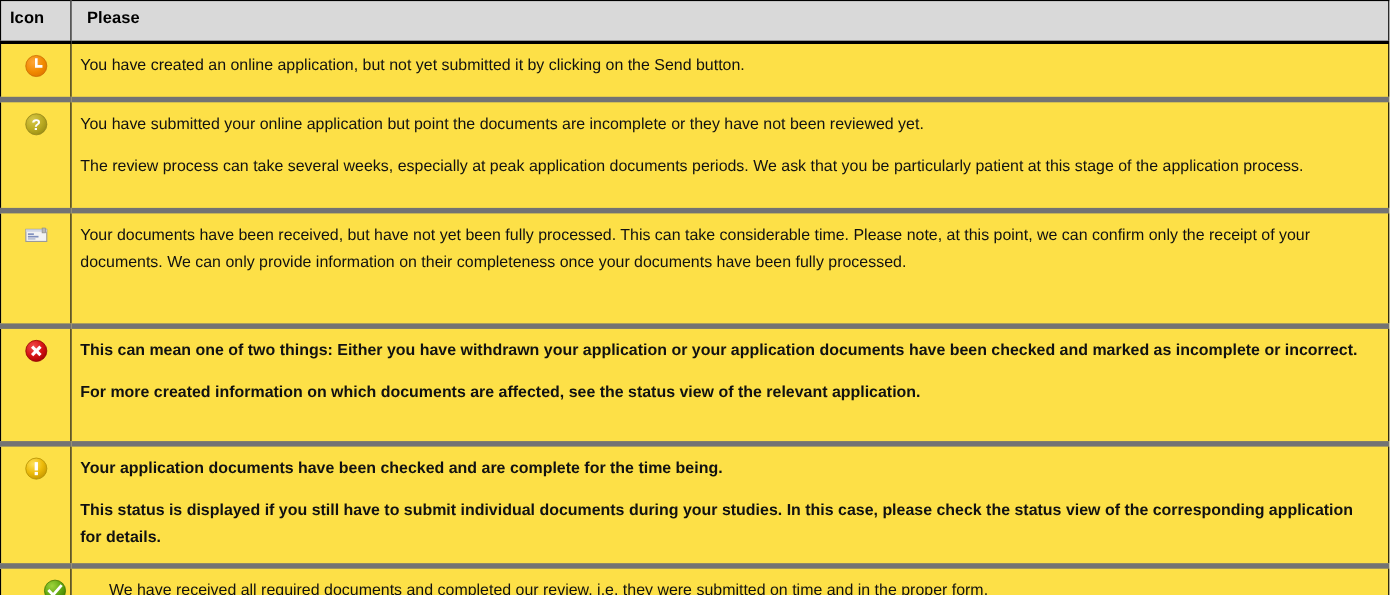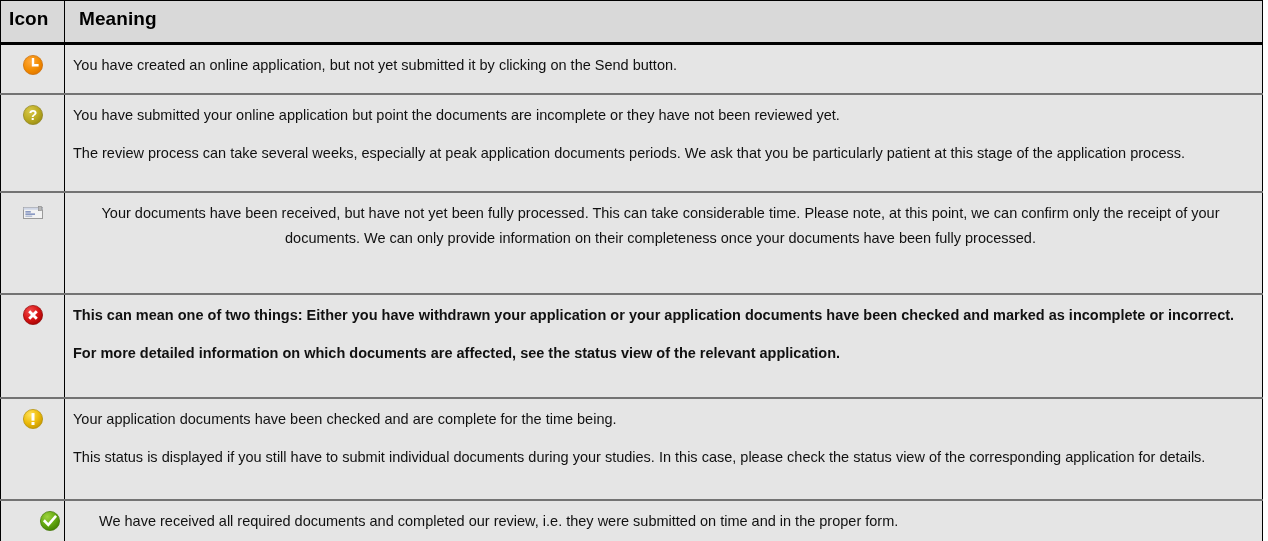--- a/index.html
+++ b/index.html
@@ -25,34 +25,34 @@
     border-right: 1px solid #000000;
   }
 
   .status-table col.col-icon { width: 64px; }
   .status-table col.col-meaning { width: 1198px; }
 
   thead th {
     background: #d9d9d9;
     border-right: 1px solid #000000;
     border-bottom: 3px solid #000000;
-    font-size: 19px;
+    font-size: 15px;
     font-weight: bold;
     text-align: left;
     vertical-align: top;
     padding: 7px 0 12px 8px;
     letter-spacing: 0.1px;
   }
   thead th.th-meaning { padding-left: 14px; border-right: none; }
 
   tbody td {
     border-right: 1px solid #000000;
-    border-bottom: 2px solid #737373;
+    border-bottom: 5px solid #737373;
     vertical-align: top;
-    background: #e5e5e5;
+    background: #fde047;
   }
   tbody td.cell-meaning { border-right: none; }
 
   td.cell-icon {
     text-align: center;
     padding: 9px 0 6px 0;
   }
 
   td.cell-meaning {
     padding: 8px 14px 10px 8px;
@@ -70,37 +70,37 @@
     display: inline-block;
     width: 22px;
     height: 22px;
     line-height: 0;
   }
   .icon svg { display: block; width: 22px; height: 22px; }
 
   
   .r1 td { height: 30px; }
   .r2 td { height: 78px; }
-  .r3 td { height: 82px; text-align: center; }
+  .r3 td { height: 82px; }
   .r4 td { height: 84px; font-weight: bold; }
-  .r5 td { height: 82px; }
+  .r5 td { height: 82px; font-weight: bold; }
   .r6 td { height: 32px; padding-left: 34px; }
 </style>
 </head>
 <body>
 
 <table class="status-table">
   <colgroup>
     <col class="col-icon">
     <col class="col-meaning">
   </colgroup>
   <thead>
     <tr>
       <th class="th-icon">Icon</th>
-      <th class="th-meaning">Meaning</th>
+      <th class="th-meaning">Please</th>
     </tr>
   </thead>
   <tbody>
 
     <tr class="r1">
       <td class="cell-icon">
         <span class="icon">
           <svg viewBox="0 0 22 22" xmlns="http://www.w3.org/2000/svg">
             <defs>
               <radialGradient id="gClock" cx="38%" cy="32%" r="78%">
@@ -173,21 +173,21 @@
               </radialGradient>
             </defs>
             <circle cx="11" cy="11" r="9.6" fill="url(#gX)"></circle>
             <circle cx="11" cy="11" r="9.6" fill="none" stroke="#8e0000" stroke-width="0.7"></circle>
             <path d="M7.2 7.2 L14.8 14.8 M14.8 7.2 L7.2 14.8" stroke="#ffffff" stroke-width="2.9" stroke-linecap="butt"></path>
           </svg>
         </span>
       </td>
       <td class="cell-meaning">
         <p>This can mean one of two things: Either you have withdrawn your application or your application documents have been checked and marked as incomplete or incorrect.</p>
-        <p>For more detailed information on which documents are affected, see the status view of the relevant application.</p>
+        <p>For more created information on which documents are affected, see the status view of the relevant application.</p>
       </td>
     </tr>
 
     <tr class="r5">
       <td class="cell-icon">
         <span class="icon">
           <svg viewBox="0 0 22 22" xmlns="http://www.w3.org/2000/svg">
             <defs>
               <radialGradient id="gW" cx="36%" cy="28%" r="80%">
                 <stop offset="0%" stop-color="#ffe259"></stop>

